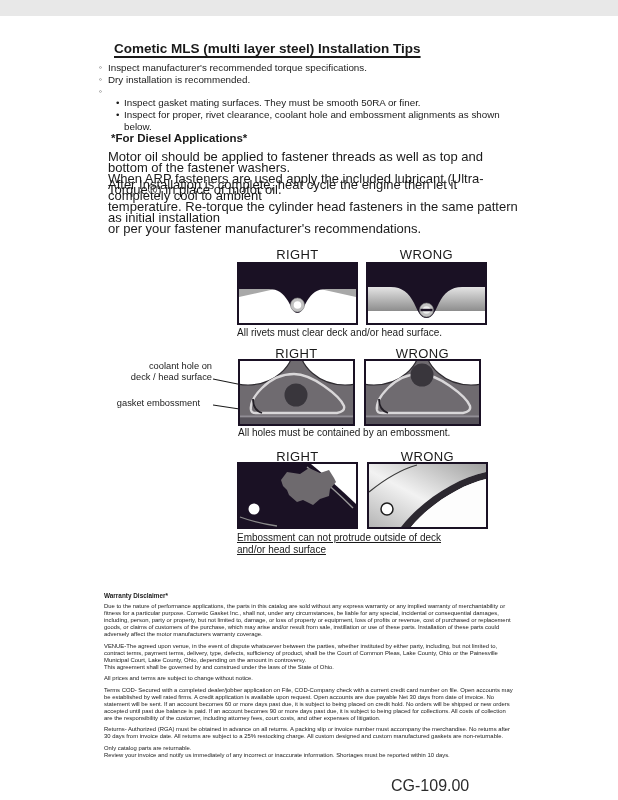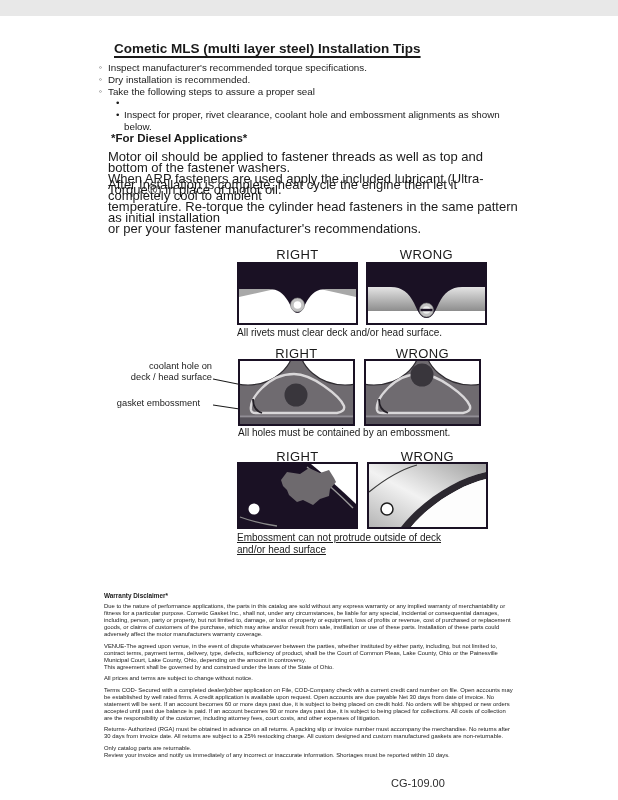--- a/index.html
+++ b/index.html
@@ -25,21 +25,21 @@
   .diesel-heading{left:111px;top:116px;font-size:11.5px;font-weight:700;}
   .body-par{left:108px;top:0;width:412px;font-size:13px;line-height:11px;white-space:pre-line;}
   .p1{top:135px;} .p2{top:163px;} .note{top:205px;}
   .dg-label{font-size:13px;letter-spacing:.4px;text-align:center;}
   .dg-caption{font-size:10px;line-height:11.5px;white-space:pre-line;}
   .side-label{font-size:9.3px;line-height:10.5px;text-align:right;white-space:pre-line;}
   .disclaimer{left:104px;top:576px;width:414px;font-size:5.9px;line-height:7px;}
   .disclaimer h3{font-size:6.4px;margin:0 0 4px 0;}
   .disclaimer p{margin:0 0 4.5px 0;white-space:pre-line;}
   .disclaimer p.tight{margin-bottom:0;}
-  .page-code{left:391px;top:761px;font-size:11px;color:#2b2b2b;}
+  .page-code{left:391px;top:761px;font-size:16px;color:#2b2b2b;}
   svg{display:block;}
   .frame{fill:none;stroke:var(--dark);stroke-width:2px;}
   .c-dark{fill:var(--dark);}
   .c-web{fill:var(--web);}
   .c-hole{fill:var(--hole);}
   .emboss{fill:none;stroke:var(--emboss);stroke-width:2.4px;}
   .wedge{fill:var(--wedge);}
   .ptr{stroke:var(--ink);stroke-width:1.1px;}
 </style>
 </head>
@@ -53,24 +53,24 @@
     <div class="tip">
         <span class="b1">◦</span>
         <span>Inspect manufacturer's recommended torque specifications.</span>
       </div>
     <div class="tip">
         <span class="b1">◦</span>
         <span>Dry installation is recommended.</span>
       </div>
     <div class="tip">
         <span class="b1">◦</span>
-        <span>Take the following steps to assure a proper seal</span>
       </div>
     <div class="tip sub">
         <span class="b2">•</span>
+        <span>Inspect gasket mating surfaces.  They must be smooth 50RA or finer.</span>
       </div>
     <div class="tip sub">
         <span class="b2">•</span>
         <span>Inspect for proper, rivet clearance, coolant hole and embossment alignments as shown below.</span>
       </div>
   </div>
 
   <div class="abs diesel-heading">*For Diesel Applications*</div>
   <div class="abs body-par p1">Motor oil should be applied to fastener threads as well as top and bottom of the fastener washers.
 When ARP fasteners are used apply the included lubricant (Ultra-Torque®) in place of motor oil.</div>

